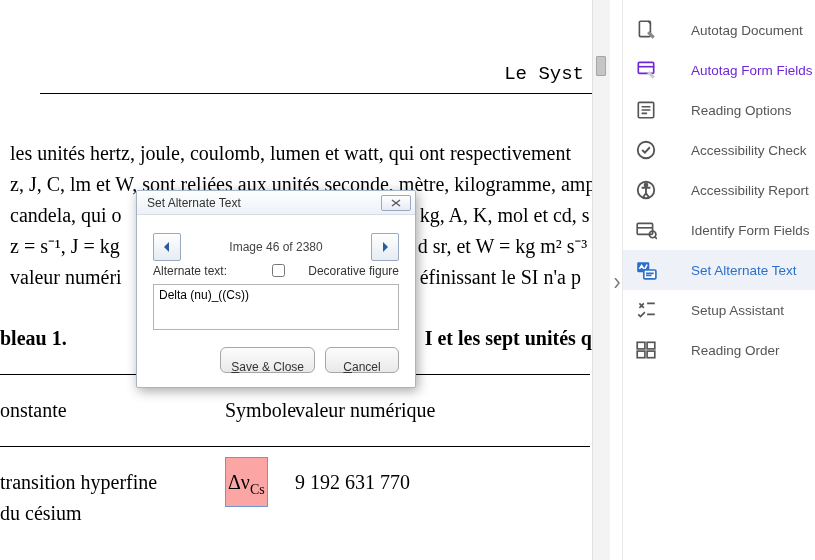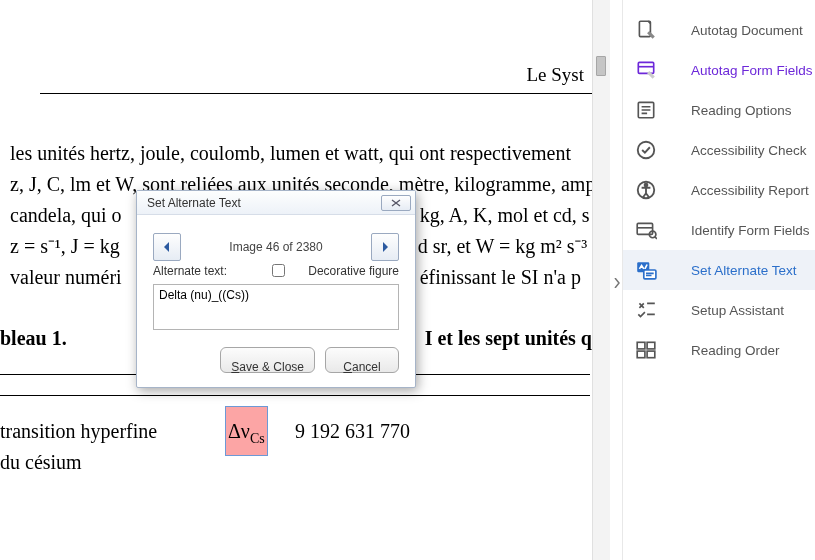--- a/index.html
+++ b/index.html
@@ -25,21 +25,21 @@
   }
   .doc-content {
     padding: 40px 0 0 0;
     font-family: "Times New Roman", serif;
     font-size: 20px;
     line-height: 1.55;
   }
   .doc-header {
     text-align: right;
     padding-right: 26px;
-    font-family: Liberation Serif, serif;
+    font-family: Liberation Mono, monospace;
     font-size: 19px;
     color: #000;
     border-bottom: 1.4px solid #000;
     margin-left: 40px;
     margin-right: 0;
     padding-bottom: 4px;
     margin-bottom: 44px;
     padding-top: 20px;
   }
   .doc-para {
@@ -259,20 +259,25 @@
       <span>éfinissant le SI  n'a p</span>
     </div>
 
     <div class="doc-para doc-tableheading">
       <b>bleau 1.</b>
       <span style="display:inline-block;width:348px;"></span>
       <b>I   et les sept unités q</b>
     </div>
 
     <hr class="doc-hr">
+    <div class="row">
+      <div class="col1">onstante</div>
+      <div class="col2">Symbole</div>
+      <div class="col3">valeur numérique</div>
+    </div>
     <hr class="doc-hr">
 
     <div class="row">
       <div class="col1">
         <div>transition hyperfine</div>
         <div>du césium</div>
       </div>
       <div class="col2">
         <span class="symbol-hl">
           <span>Δν</span><sub class="symbol-sub">Cs</sub>

